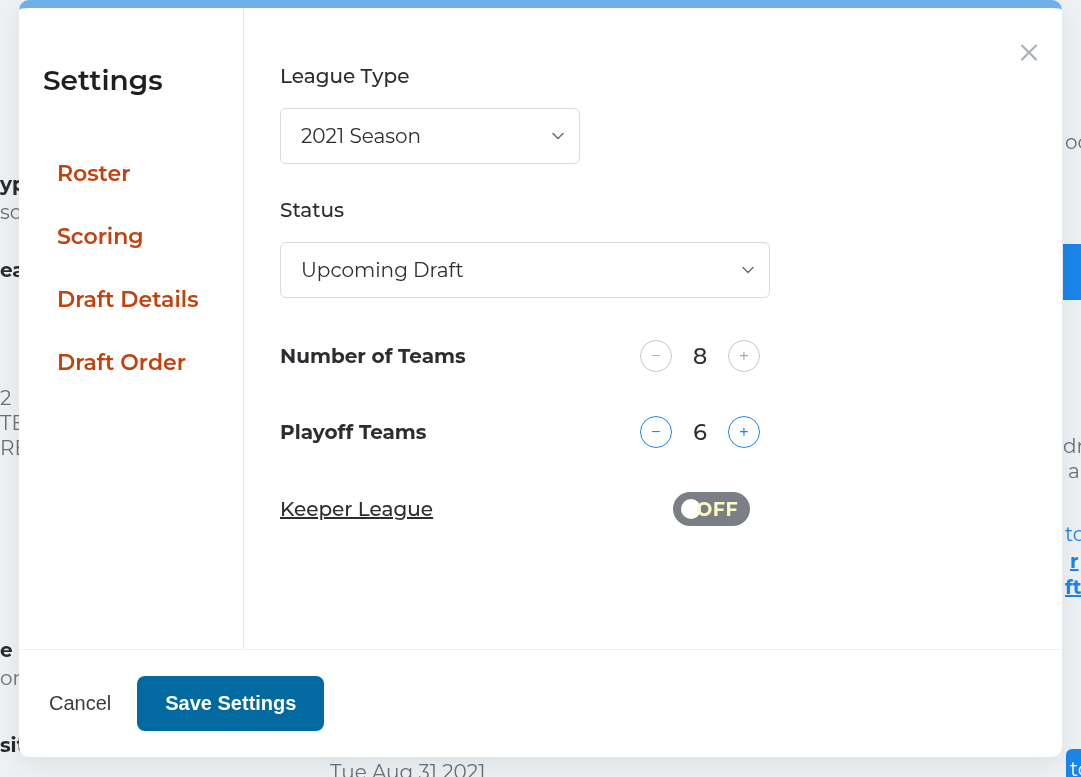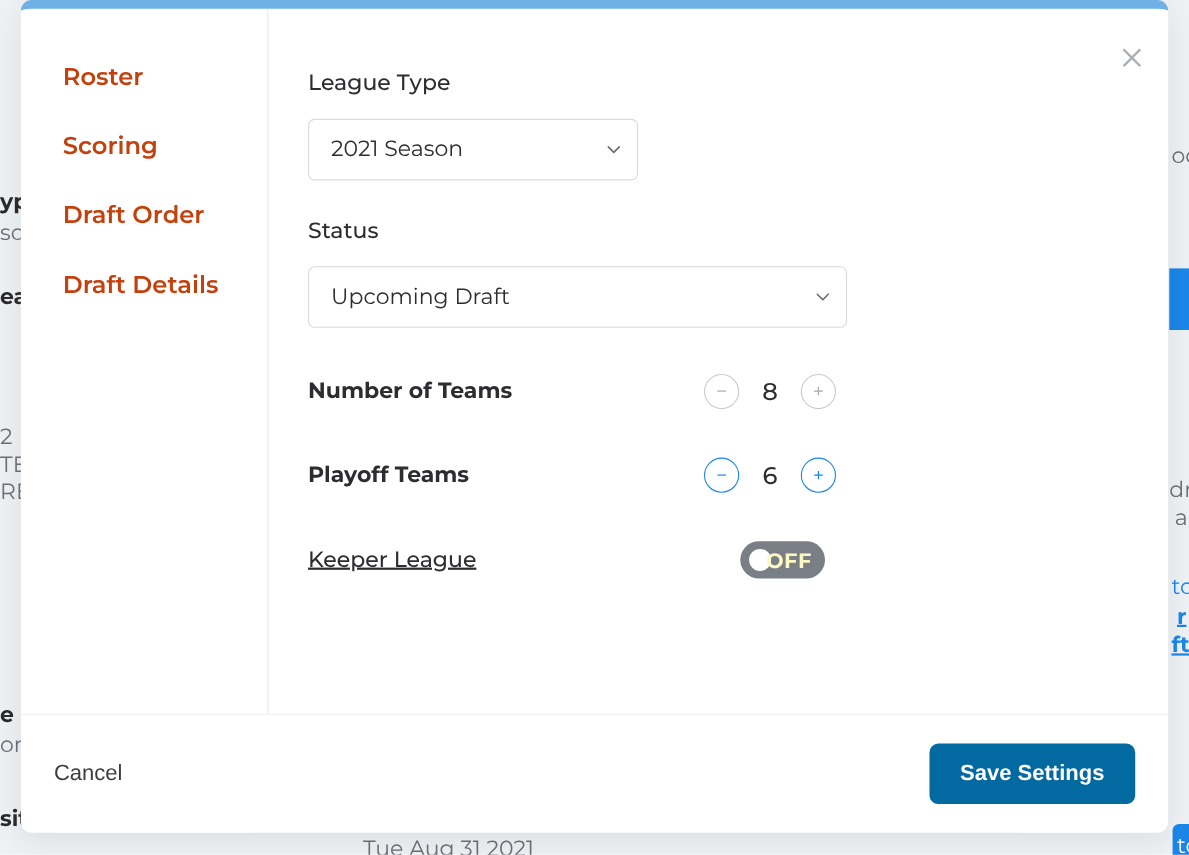--- a/index.html
+++ b/index.html
@@ -189,21 +189,21 @@
     font-weight: 700;
     letter-spacing: 0.5px;
     position: absolute;
     right: 12px;
   }
 
   .modal-footer {
     border-top: 1px solid #eef0f2;
     padding: 26px 30px;
     display: flex;
-    justify-content: space-between;
+    justify-content: flex-start;
     align-items: center;
     gap: 26px;
   }
   .btn-cancel {
     font-size: 20px;
     color: #3a3c3f;
     background: none;
     border: none;
     cursor: pointer;
     font-weight: 500;
@@ -248,24 +248,25 @@
     <div class="close-btn">
       <span>
         <svg viewBox="0 0 24 24" fill="currentColor">
             <path d="M18.3 5.71L12 12.01l-6.3-6.3L4.29 7.12l6.3 6.3-6.3 6.29 1.41 1.42 6.3-6.3 6.3 6.3 1.41-1.42-6.3-6.29 6.3-6.3z"></path>
           </svg>
       </span>
     </div>
 
     <div class="sidebar">
       <div class="sidebar-inner">
+        <div class="sidebar-title">Settings</div>
         <div class="tab-item">Roster</div>
         <div class="tab-item">Scoring</div>
+        <div class="tab-item">Draft Details</div>
         <div class="tab-item">Draft Order</div>
-        <div class="tab-item">Draft Details</div>
       </div>
     </div>
 
     <div class="content">
 
       <div class="form-group">
         <label class="form-label">League Type</label>
         <div class="select-wrap">
           <div class="select-box">
             <span>2021 Season</span>

